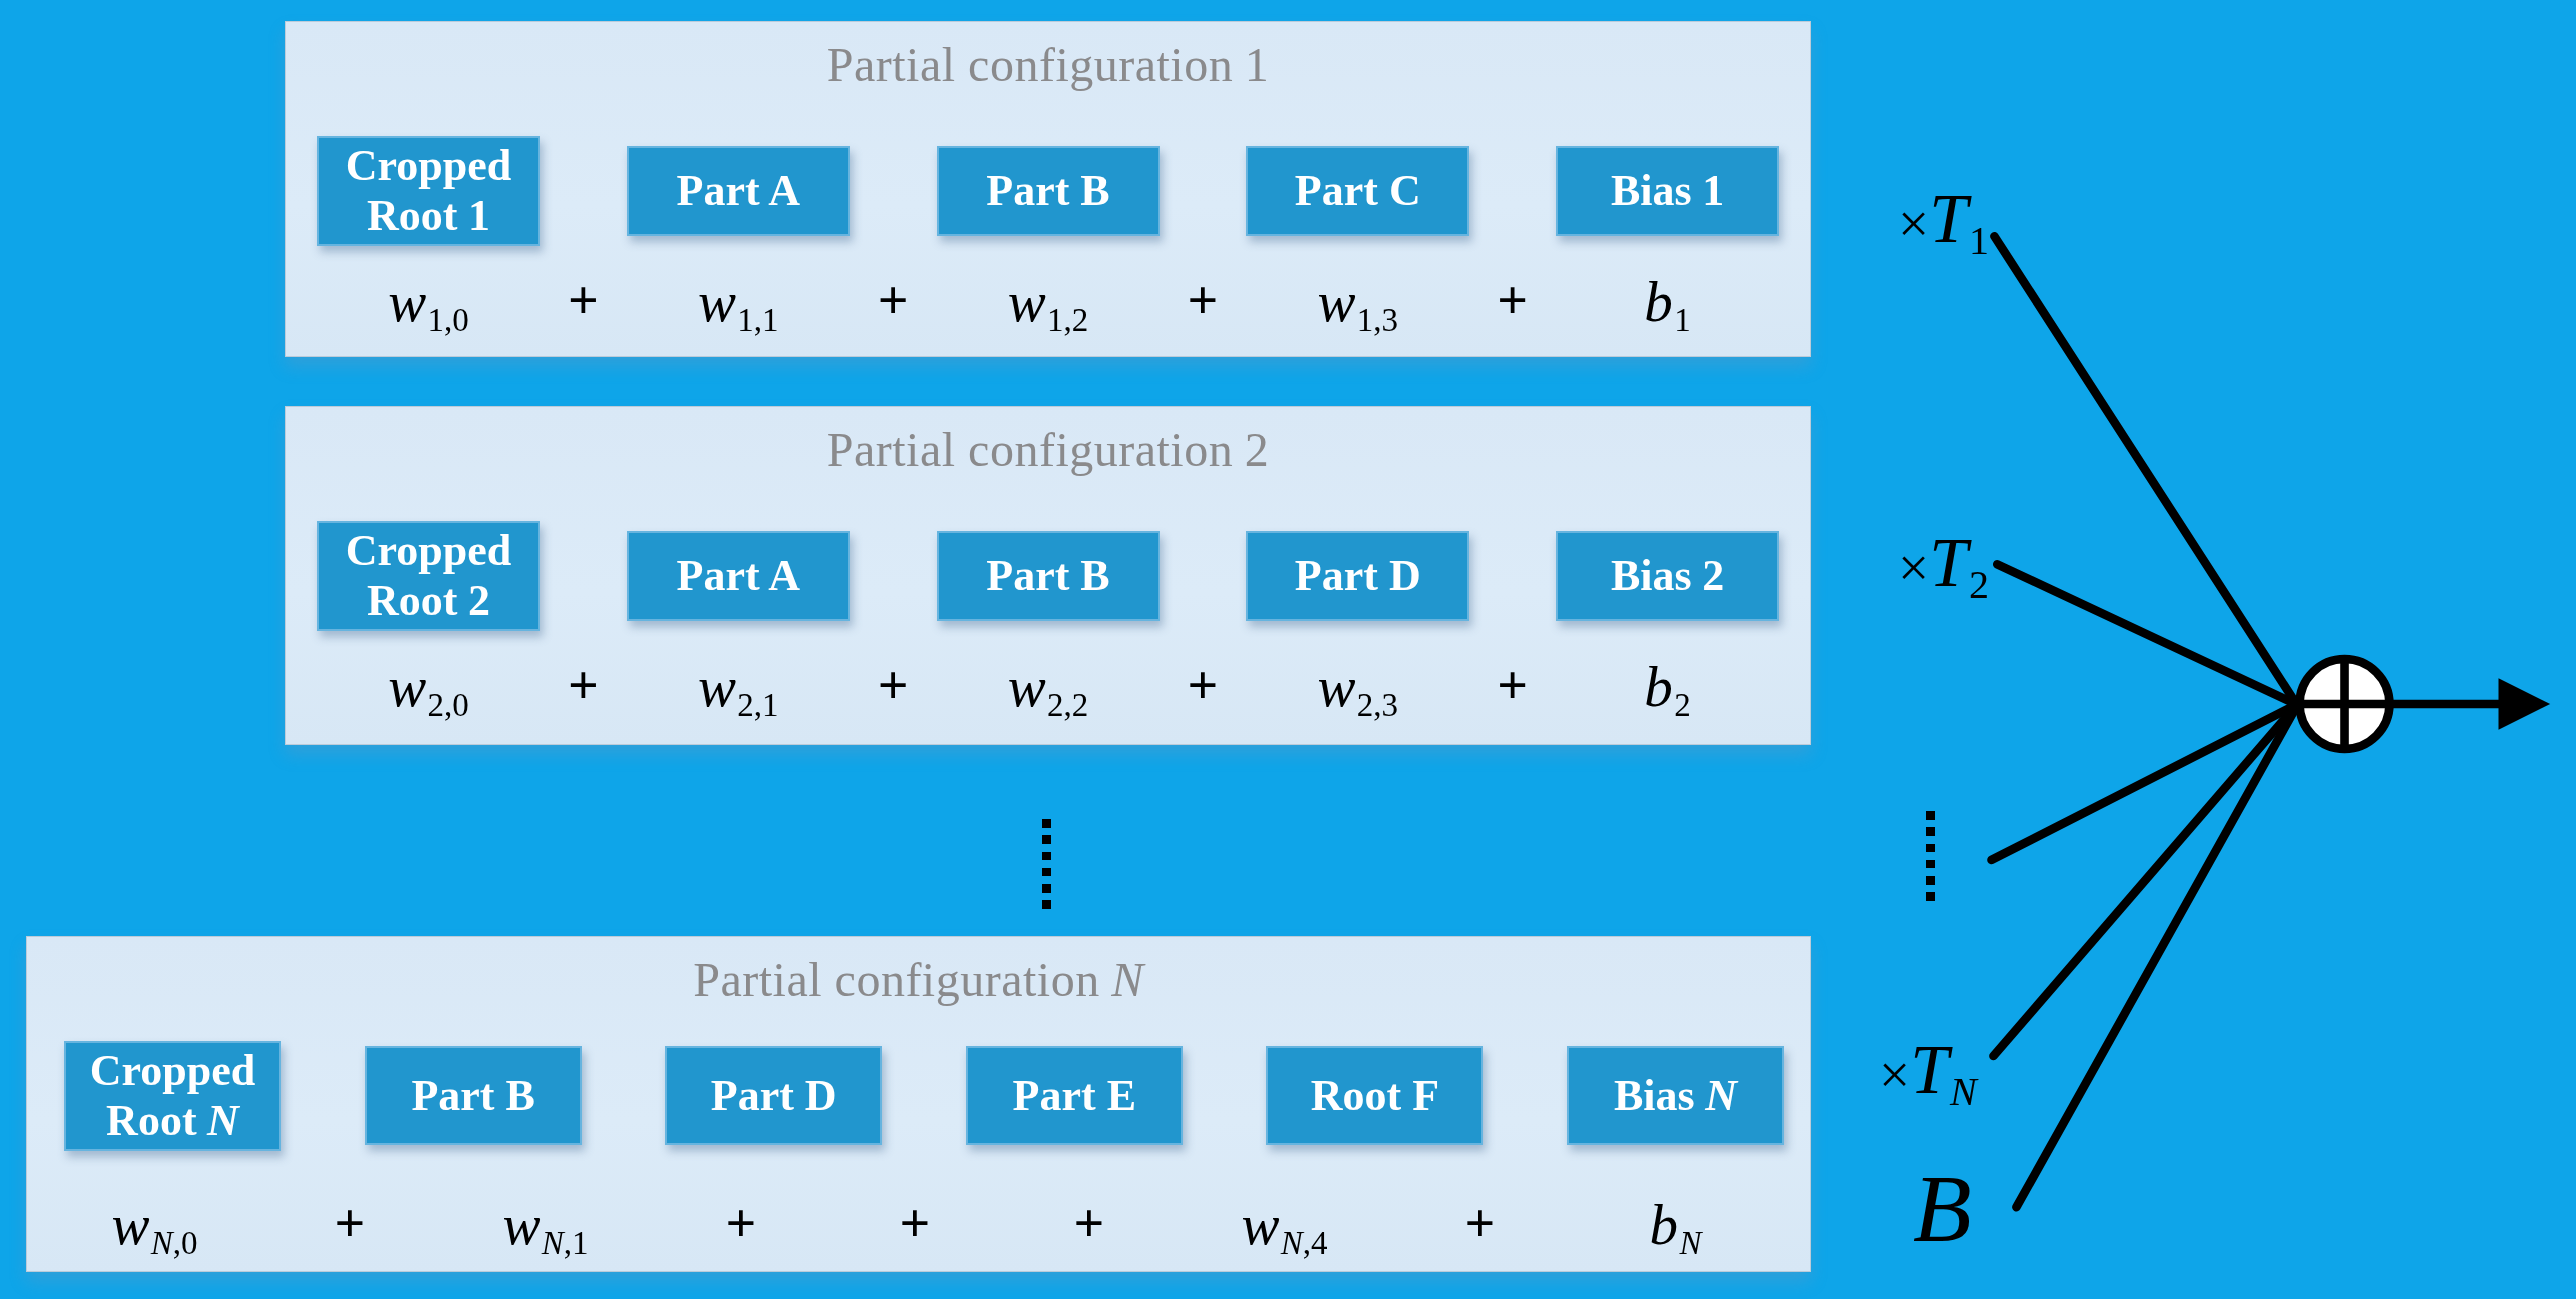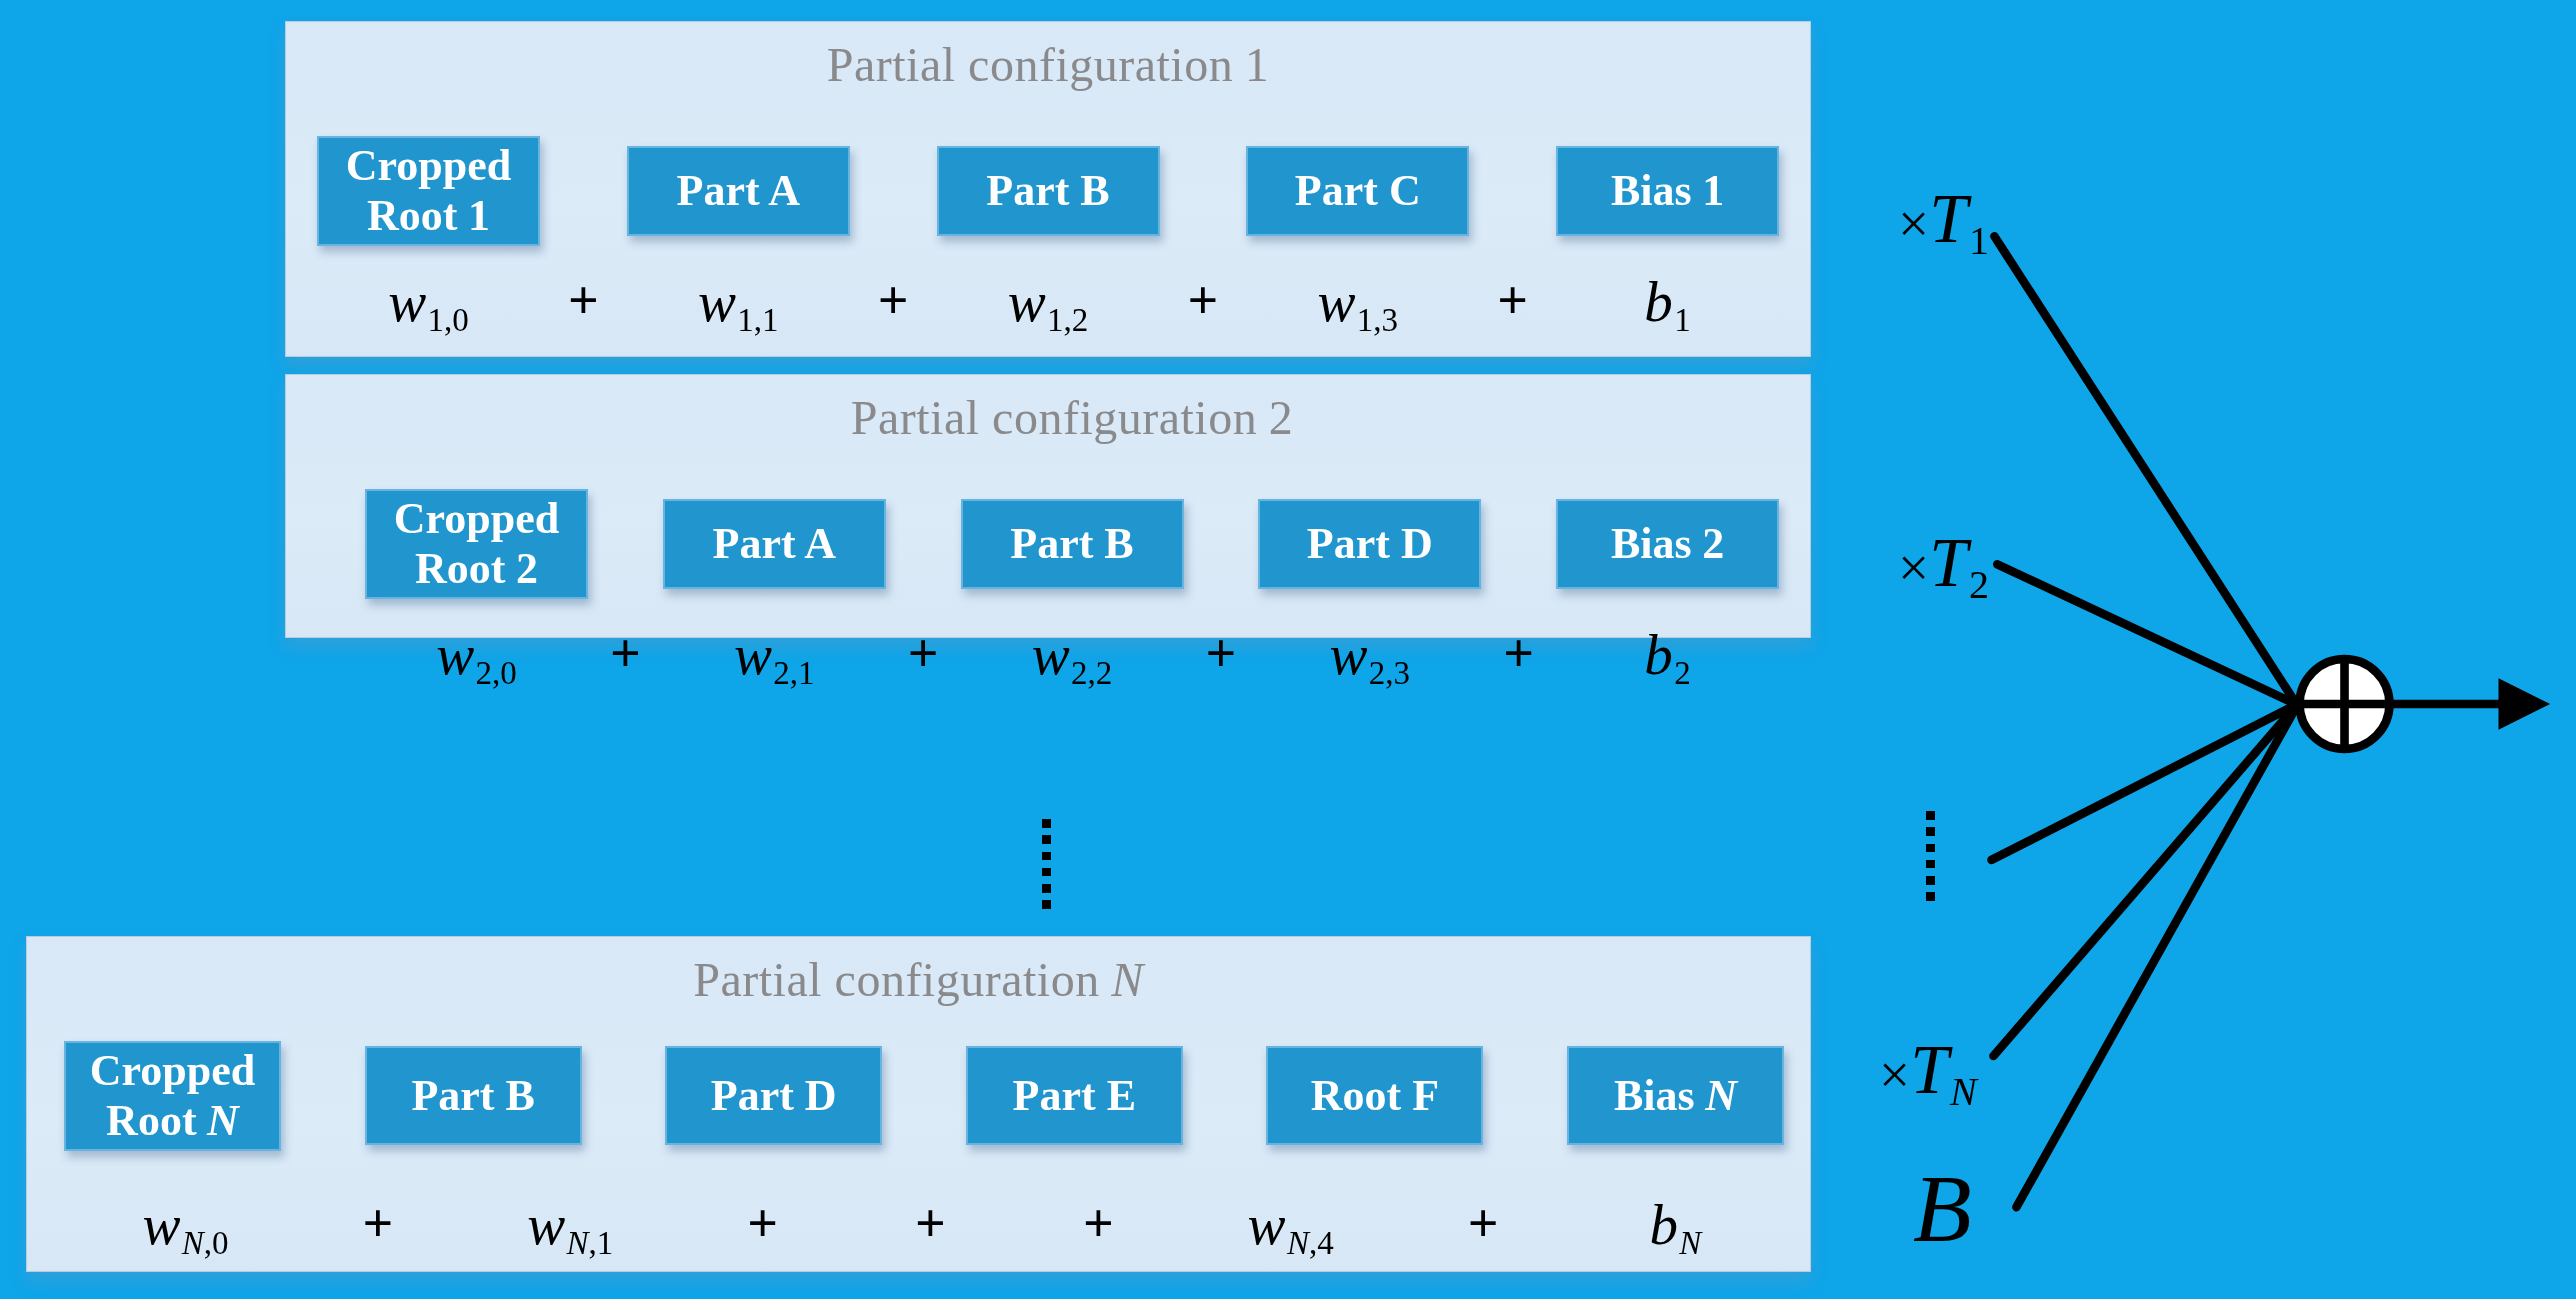--- a/index.html
+++ b/index.html
@@ -7,21 +7,21 @@
     position:relative;width:2576px;height:1299px;background:#0ea5e9;
     font-family:"Liberation Serif","DejaVu Serif",serif;overflow:hidden;color:#000;
   }
   .panel{
     position:absolute;box-sizing:border-box;
     background:linear-gradient(180deg,#d9e8f6 0%,#dcebf8 55%,#d7e7f5 100%);
     border:1.9px solid #bccbd9;
     box-shadow:0 9.6px 15.3px rgba(120,150,185,.30);
   }
   #panel-1{left:285px;top:21px;width:1526px;height:336px;}
-  #panel-2{left:285px;top:374px;width:1526px;height:264px;padding-left:48px;}
+  #panel-2{left:285px;top:406px;width:1526px;height:339px;}
   #panel-n{left:26px;top:936px;width:1785px;height:336px;}
   .panel-title{
     margin-top:15.3px;text-align:center;font-size:48px;color:#8a8a8c;letter-spacing:0.5px;
   }
   .panel-title .bvar{margin-left:.26em;}
   .boxes-row{
     display:flex;justify-content:space-between;align-items:center;
     padding:0 31px;margin-top:43px;height:111px;
   }
   #panel-n .boxes-row{padding:0 26px 0 37px;margin-top:33px;}
@@ -33,21 +33,21 @@
     display:flex;flex-direction:column;align-items:center;justify-content:center;
     text-align:center;padding:2.9px 3.8px;
   }
   #panel-n .pbox{width:217px;min-height:99px;}
   .box-line{white-space:nowrap;}
   .bvar:not(:empty){margin-left:.24em;}
   .formula-row{
     display:flex;justify-content:space-between;align-items:baseline;
     padding:0 31px;margin-top:23px;font-size:57px;
   }
-  #panel-n .formula-row{padding:0 26px 0 50px;margin-top:41px;}
+  #panel-n .formula-row{padding:0 26px 0 19px;margin-top:41px;}
   .term{width:223px;text-align:center;white-space:nowrap;}
   #panel-n .term{width:217px;}
   .tbase{font-style:italic;}
   .tsub{
     font-size:.58em;font-style:normal;vertical-align:baseline;
     position:relative;top:.30em;margin-left:.04em;
   }
   .plus{flex:1;text-align:center;font-weight:bold;font-size:54px;position:relative;top:-3.8px;}
   .itl{font-style:italic;}
   .rlabel{position:absolute;font-size:69px;white-space:nowrap;line-height:1.1;}

